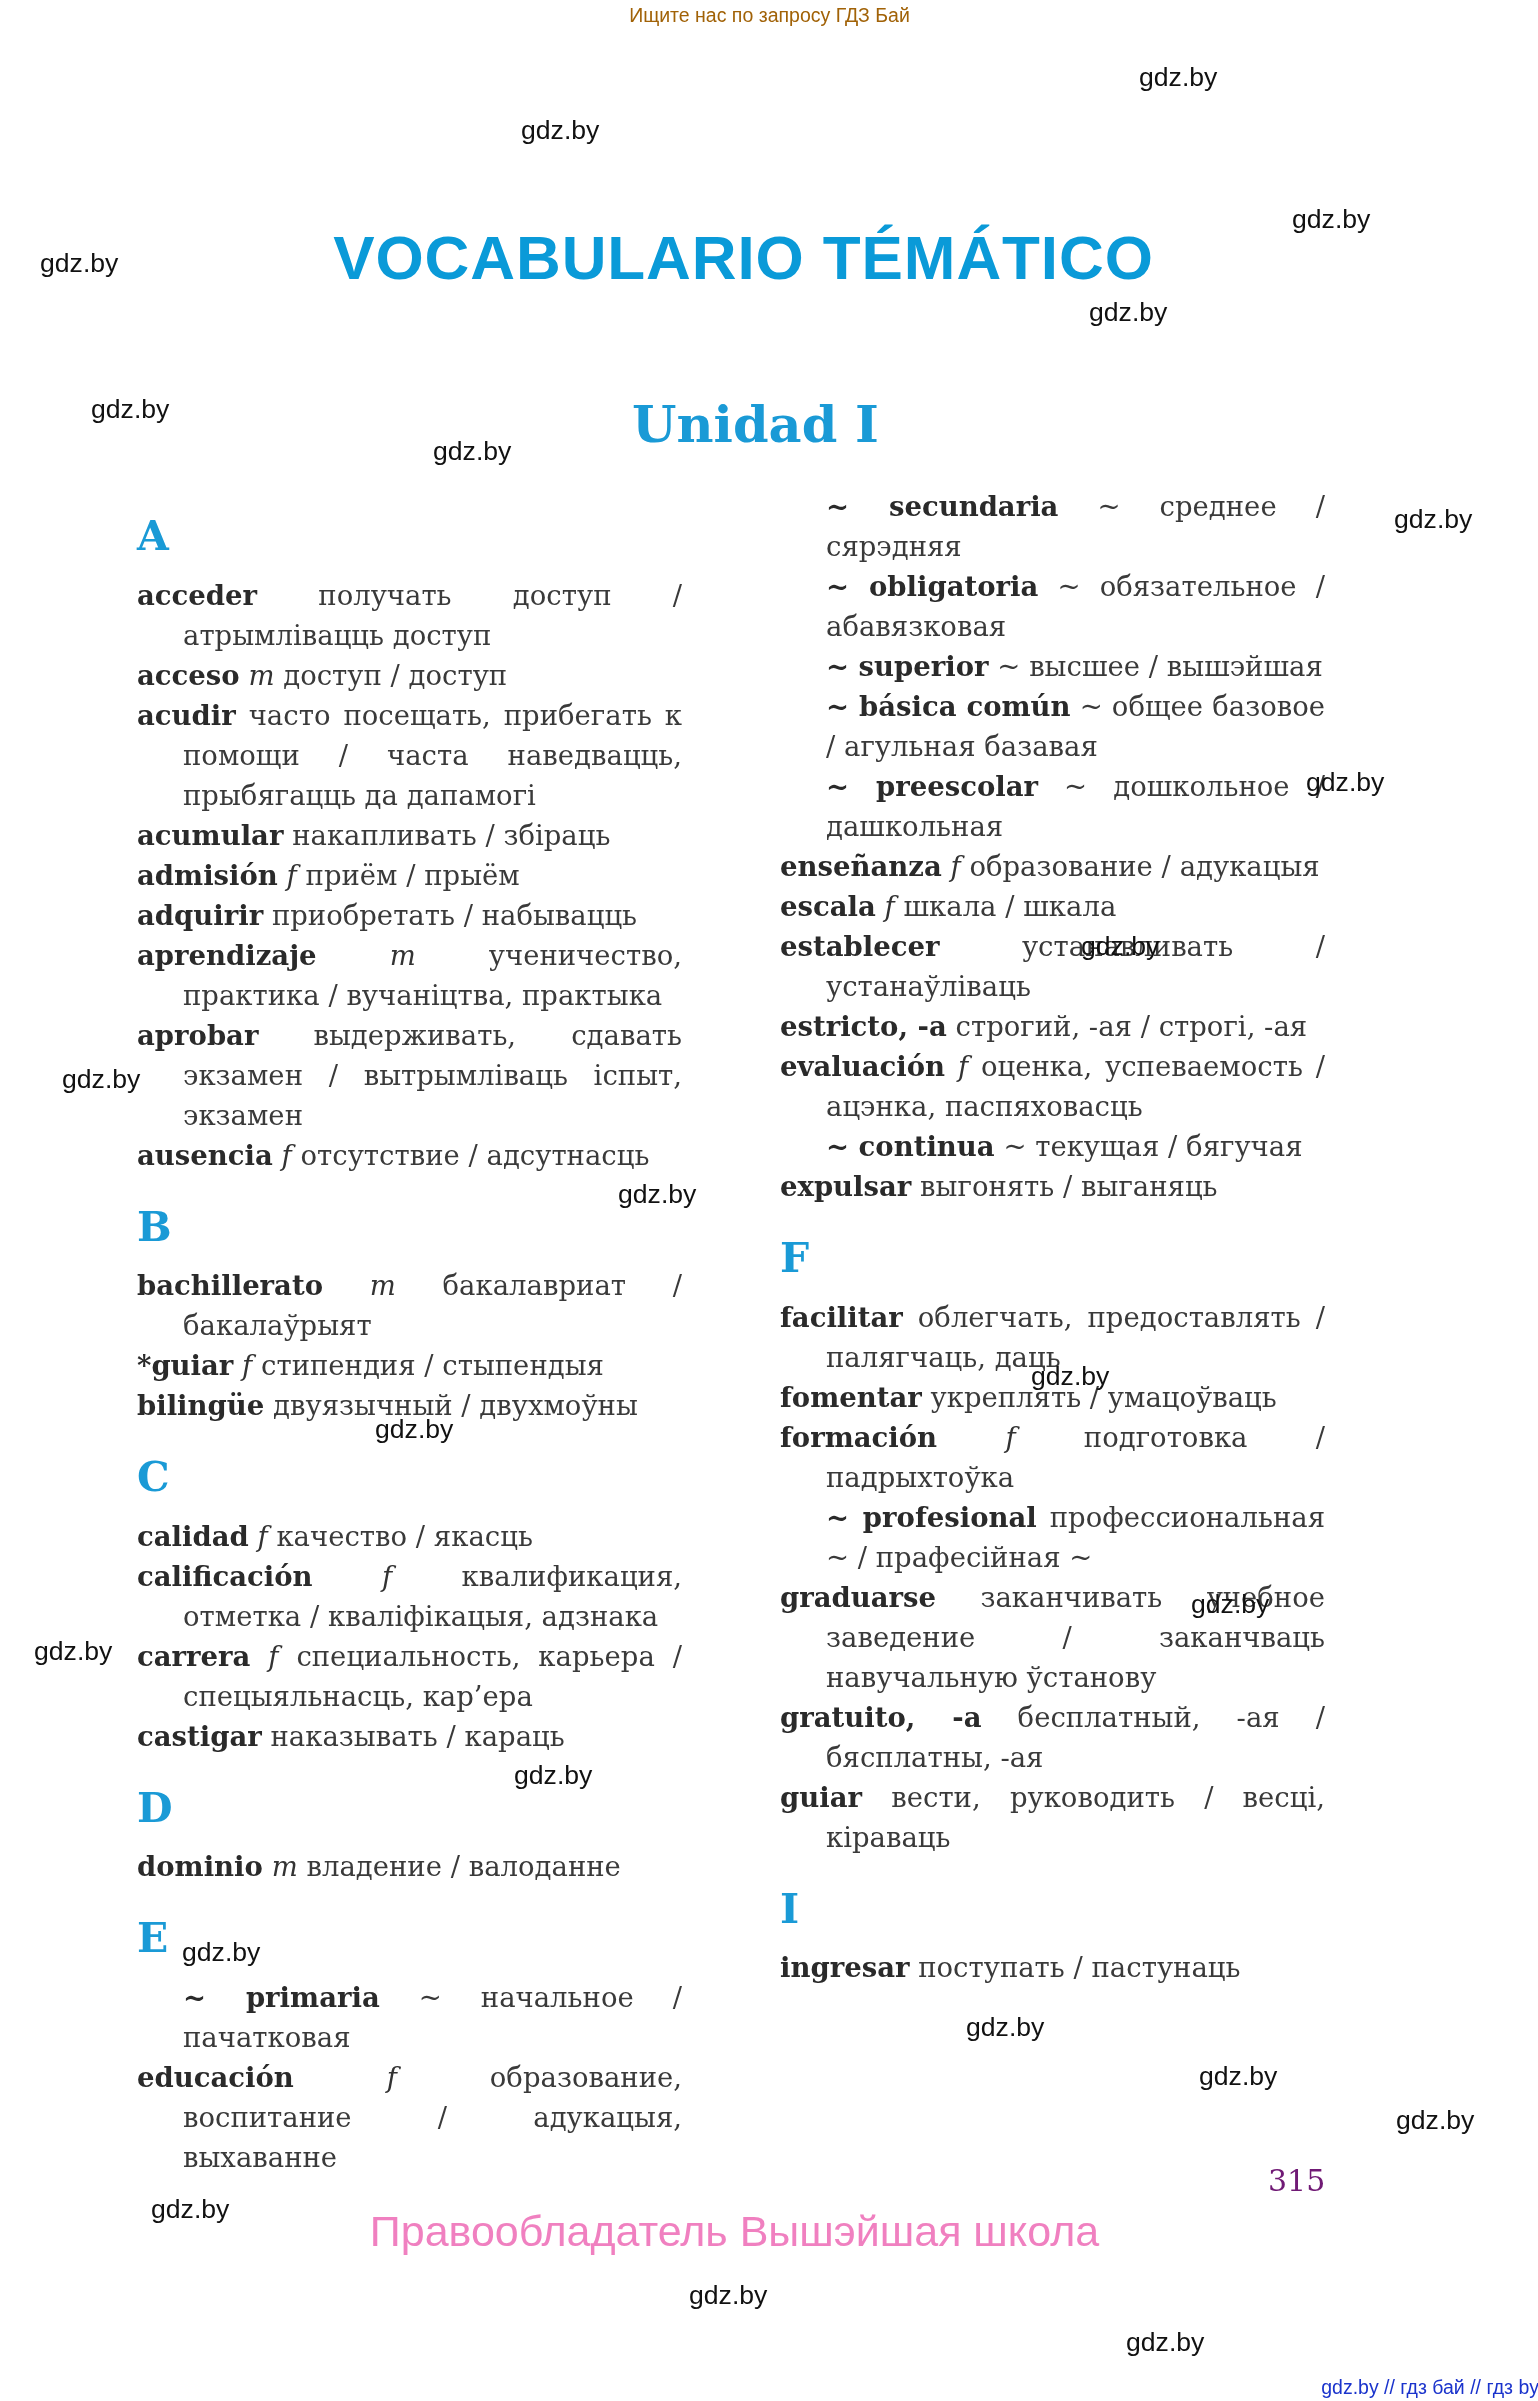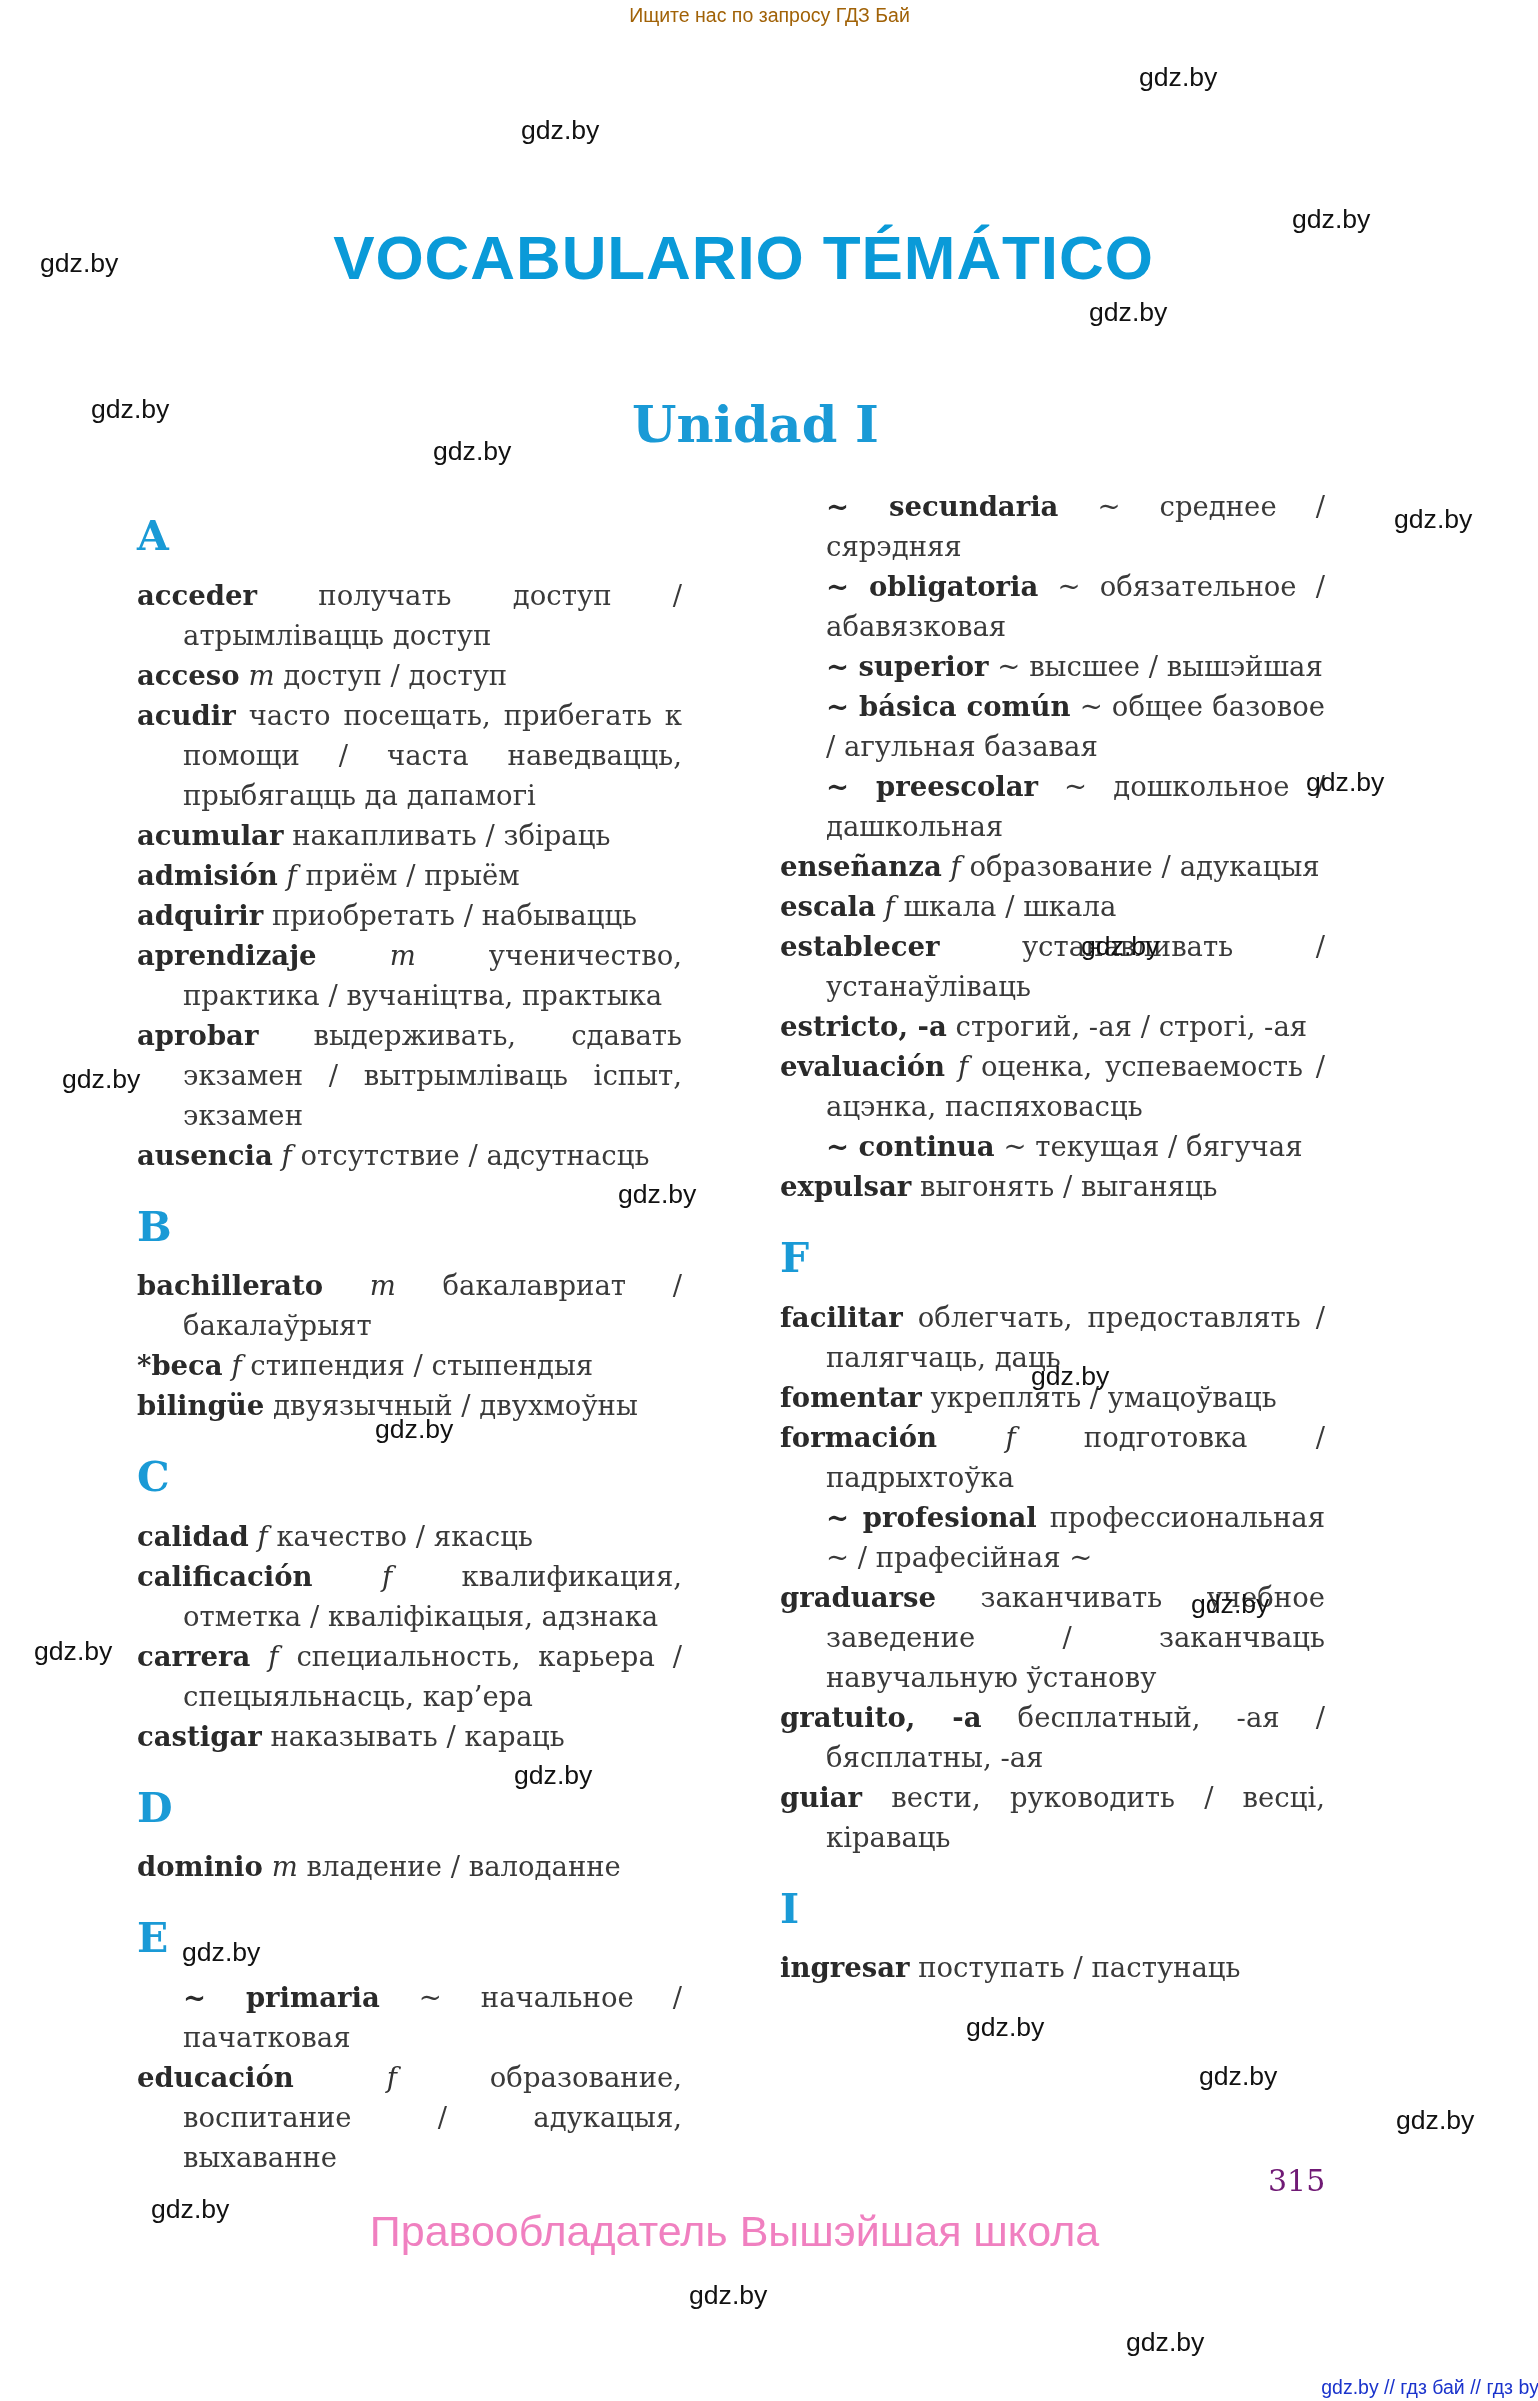--- a/index.html
+++ b/index.html
@@ -37,21 +37,21 @@
     <div class="entry"><span class="hw">acudir</span> <span class="tr">часто посещать, прибегать к помощи / часта наведвацць, прыбягацць да дапамогі</span></div>
     <div class="entry"><span class="hw">acumular</span> <span class="tr">накапливать / збіраць</span></div>
     <div class="entry"><span class="hw">admisión</span> <span class="gender">f</span> <span class="tr">приём / прыём</span></div>
     <div class="entry"><span class="hw">adquirir</span> <span class="tr">приобретать / набывацць</span></div>
     <div class="entry"><span class="hw">aprendizaje</span> <span class="gender">m</span> <span class="tr">ученичество, практика / вучаніцтва, практыка</span></div>
     <div class="entry"><span class="hw">aprobar</span> <span class="tr">выдерживать, сдавать экзамен / вытрымліваць іспыт, экзамен</span></div>
     <div class="entry"><span class="hw">ausencia</span> <span class="gender">f</span> <span class="tr">отсутствие / адсутнасць</span></div>
     <div class="gap"></div>
     <div class="letter">B</div>
     <div class="entry"><span class="hw">bachillerato</span> <span class="gender">m</span> <span class="tr">бакалавриат / бакалаўрыят</span></div>
-    <div class="entry"><span class="hw">*beca</span> <span class="gender">f</span> <span class="tr">стипендия / стыпендыя</span></div>
+    <div class="entry"><span class="hw">*guiar</span> <span class="gender">f</span> <span class="tr">стипендия / стыпендыя</span></div>
     <div class="entry"><span class="hw">bilingüe</span> <span class="tr">двуязычный / двухмоўны</span></div>
     <div class="gap"></div>
     <div class="letter">C</div>
     <div class="entry"><span class="hw">calidad</span> <span class="gender">f</span> <span class="tr">качество / якасць</span></div>
     <div class="entry"><span class="hw">calificación</span> <span class="gender">f</span> <span class="tr">квалификация, отметка / кваліфікацыя, адзнака</span></div>
     <div class="entry"><span class="hw">carrera</span> <span class="gender">f</span> <span class="tr">специальность, карьера / спецыяльнасць, кар’ера</span></div>
     <div class="entry"><span class="hw">castigar</span> <span class="tr">наказывать / караць</span></div>
     <div class="gap"></div>
     <div class="letter">D</div>
     <div class="entry"><span class="hw">dominio</span> <span class="gender">m</span> <span class="tr">владение / валоданне</span></div>

